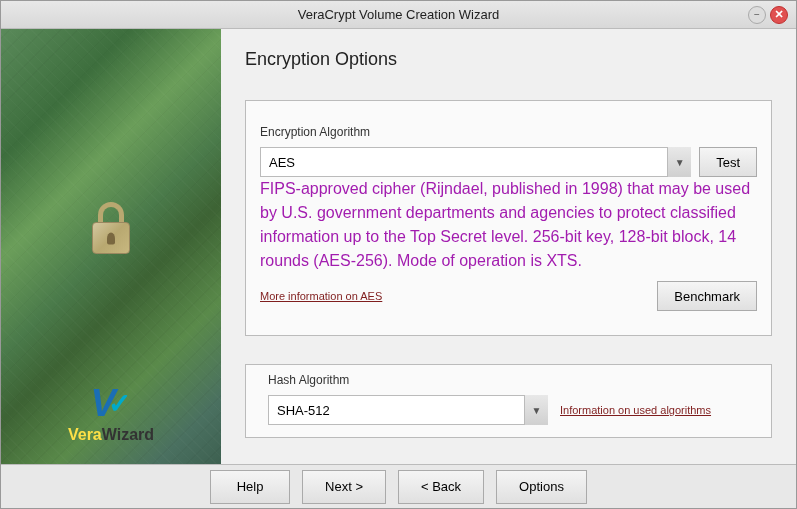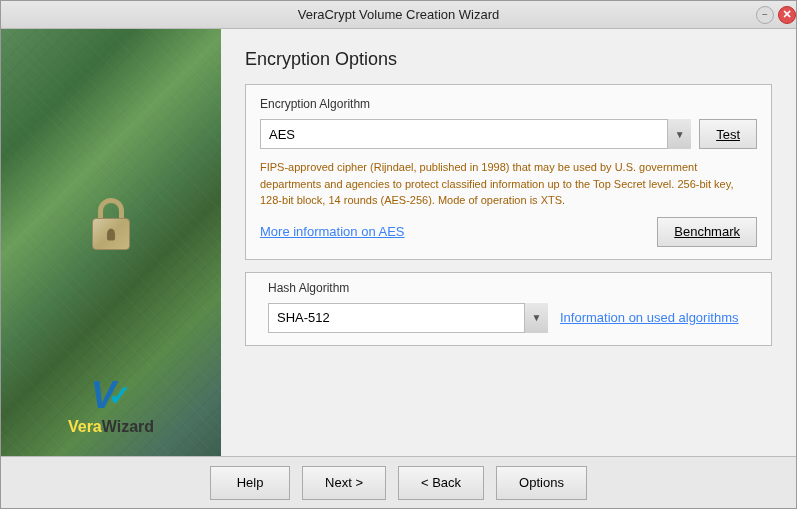--- a/index.html
+++ b/index.html
@@ -27,21 +27,21 @@
     }
 
     
     .title-bar {
       background: linear-gradient(to bottom, #e8e8e8, #d8d8d8);
       border-bottom: 1px solid #bbb;
       height: 28px;
       display: flex;
       align-items: center;
       justify-content: space-between;
-      padding: 0 0;
+      padding: 0 8px;
       flex-shrink: 0;
     }
 
     .title-bar-title {
       flex: 1;
       text-align: center;
       font-size: 13px;
       color: #222;
       font-weight: normal;
     }
@@ -191,48 +191,47 @@
       color: #fde047;
     }
 
     
     .right-panel {
       flex: 1;
       padding: 20px 24px;
       background: #f0f0f0;
       display: flex;
       flex-direction: column;
-      gap: 12px;
+      gap: 28px;
     }
 
     .section-title {
       font-size: 18px;
       font-weight: normal;
       color: #222;
       margin-bottom: 2px;
     }
 
     .group-box {
       border: 1px solid #bbb;
-      padding: 12px 14px;
+      padding: 24px 14px;
       background: #fafafa;
       position: relative;
     }
 
     .group-label {
       font-size: 12px;
       color: #333;
       margin-bottom: 8px;
     }
 
     .row-inline {
       display: flex;
       align-items: center;
       gap: 8px;
-      margin-bottom: 10px;
     }
 
     .select-wrapper {
       flex: 1;
       position: relative;
     }
 
     .select-dropdown {
       width: 100%;
       height: 30px;
@@ -261,41 +260,40 @@
     }
 
     .btn {
       height: 30px;
       padding: 0 16px;
       border: 1px solid #aaa;
       background: linear-gradient(to bottom, #f5f5f5, #e0e0e0);
       font-size: 13px;
       cursor: pointer;
       white-space: nowrap;
-      text-decoration: underline;
     }
 
     .description-text {
-      font-size: 11px;
-      color: #a16207;
+      font-size: 16px;
+      color: #a21caf;
       line-height: 1.5;
     }
 
     .benchmark-row {
       display: flex;
       justify-content: space-between;
       align-items: center;
       margin-top: 8px;
     }
 
     .link-text {
-      color: #3b82f6;
+      color: #7f1d1d;
       text-decoration: underline;
       cursor: pointer;
-      font-size: 13px;
+      font-size: 11px;
     }
 
     
     .hash-group {
       border: 1px solid #bbb;
       padding: 8px 22px 12px;
       background: #fafafa;
     }
 
     .hash-group-label {
@@ -307,21 +305,21 @@
     .hash-row {
       display: flex;
       align-items: center;
       gap: 12px;
     }
 
     
     .button-bar {
       background: #e8e8e8;
       border-top: 1px solid #bbb;
-      height: 52px;
+      height: 44px;
       display: flex;
       align-items: center;
       justify-content: center;
       gap: 12px;
       flex-shrink: 0;
     }
 
     .btn-bar {
       height: 34px;
       padding: 0 22px;

